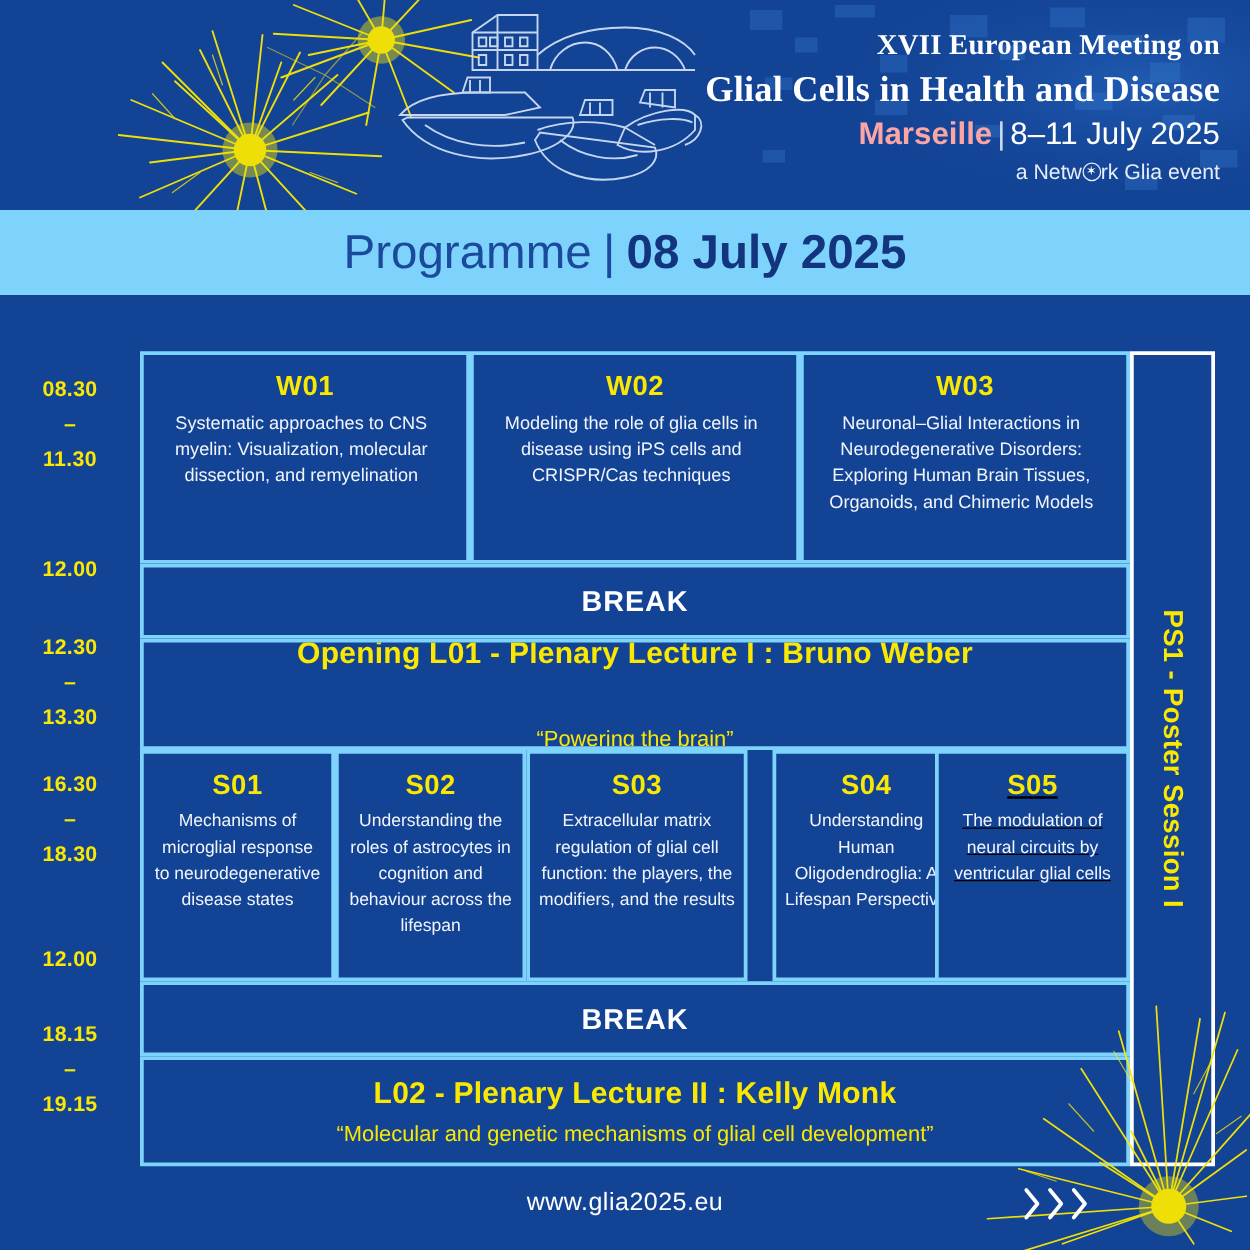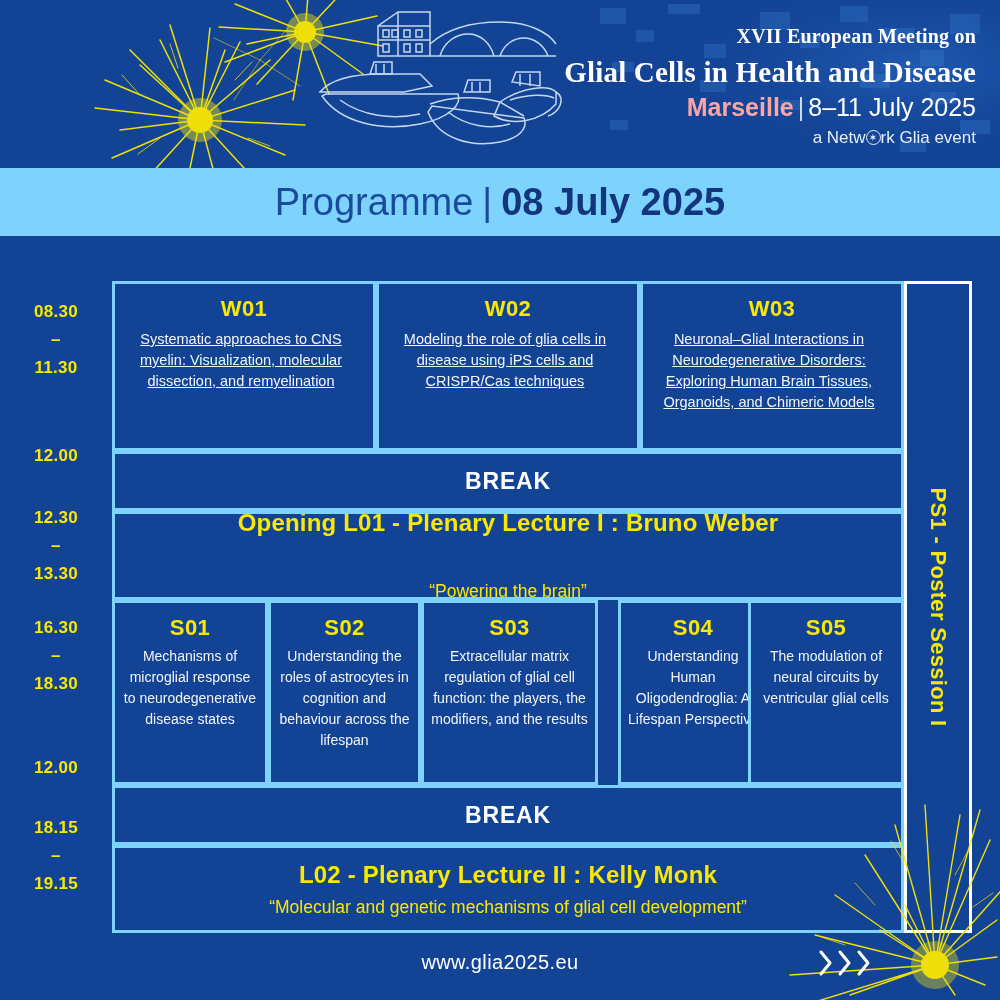--- a/index.html
+++ b/index.html
@@ -25,21 +25,21 @@
   .header-art {
     position: absolute; left: 0; top: 0;
     width: 1000px; height: 168px;
   }
   .header-text {
     position: absolute; right: 24px; top: 18px;
     text-align: right;
     z-index: 5;
   }
   .title-line1 {
-    color: #ffffff; font-size: 20px; font-weight: bold;
+    color: #ffffff; font-size: 23px; font-weight: bold;
     font-family: "Liberation Serif", serif;
     letter-spacing: .2px; line-height: 36px;
     white-space: nowrap;
   }
   .title-line2 {
     color: #ffffff; font-size: 29px; font-weight: bold;
     font-family: "Liberation Serif", serif;
     letter-spacing: .2px; line-height: 36px;
     white-space: nowrap;
   }
@@ -103,21 +103,21 @@
     display: flex; flex-direction: column;
     align-items: center;
     overflow: hidden;
   }
   .code {
     color: #FAE800; font-size: 22px; font-weight: bold;
     margin-top: 12px; letter-spacing: .4px;
   }
   .desc {
     color: #f2f6fc; font-size: 14.5px; line-height: 21px;
-    text-align: center; padding: 7px 10px 0 4px; text-decoration: underline;
+    text-align: center; padding: 7px 10px 0 4px;
   }
   .desc-s {
     color: #f2f6fc; font-size: 14px; line-height: 21px;
     text-align: center; padding: 5px 7px 0 7px;
   }
   .break-cell {
     justify-content: center;
   }
   .break-label {
     color: #ffffff; font-size: 23px; font-weight: bold;
@@ -335,21 +335,21 @@
       <div class="desc-s">Understanding the roles of astrocytes in cognition and behaviour across the lifespan</div>
     </div>
     <div class="cell" style="left:309px; top:319px; width:177px; height:185px;">
       <div class="code">S03</div>
       <div class="desc-s">Extracellular matrix regulation of glial cell function: the players, the modifiers, and the results</div>
     </div>
     <div class="cell" style="left:506px; top:319px; width:150px; height:185px;">
       <div class="code">S04</div>
       <div class="desc-s">Understanding Human Oligodendroglia: A Lifespan Perspective</div>
     </div>
-    <div class="cell" style="left:636px; top:319px; width:156px; height:185px;">
+    <div class="cell" style="left:636px; top:319px; width:156px; height:185px;text-decoration:underline;">
       <div class="code">S05</div>
       <div class="desc-s">The modulation of neural circuits by ventricular glial cells</div>
     </div>
 
     <div class="cell break-cell" style="left:0px; top:504px; width:792px; height:60px;">
       <div class="break-label">BREAK</div>
     </div>
 
     <div class="cell break-cell" style="left:0px; top:564px; width:792px; height:88px;">
       <div class="lecture-title">L02 - Plenary Lecture II : Kelly Monk</div>

